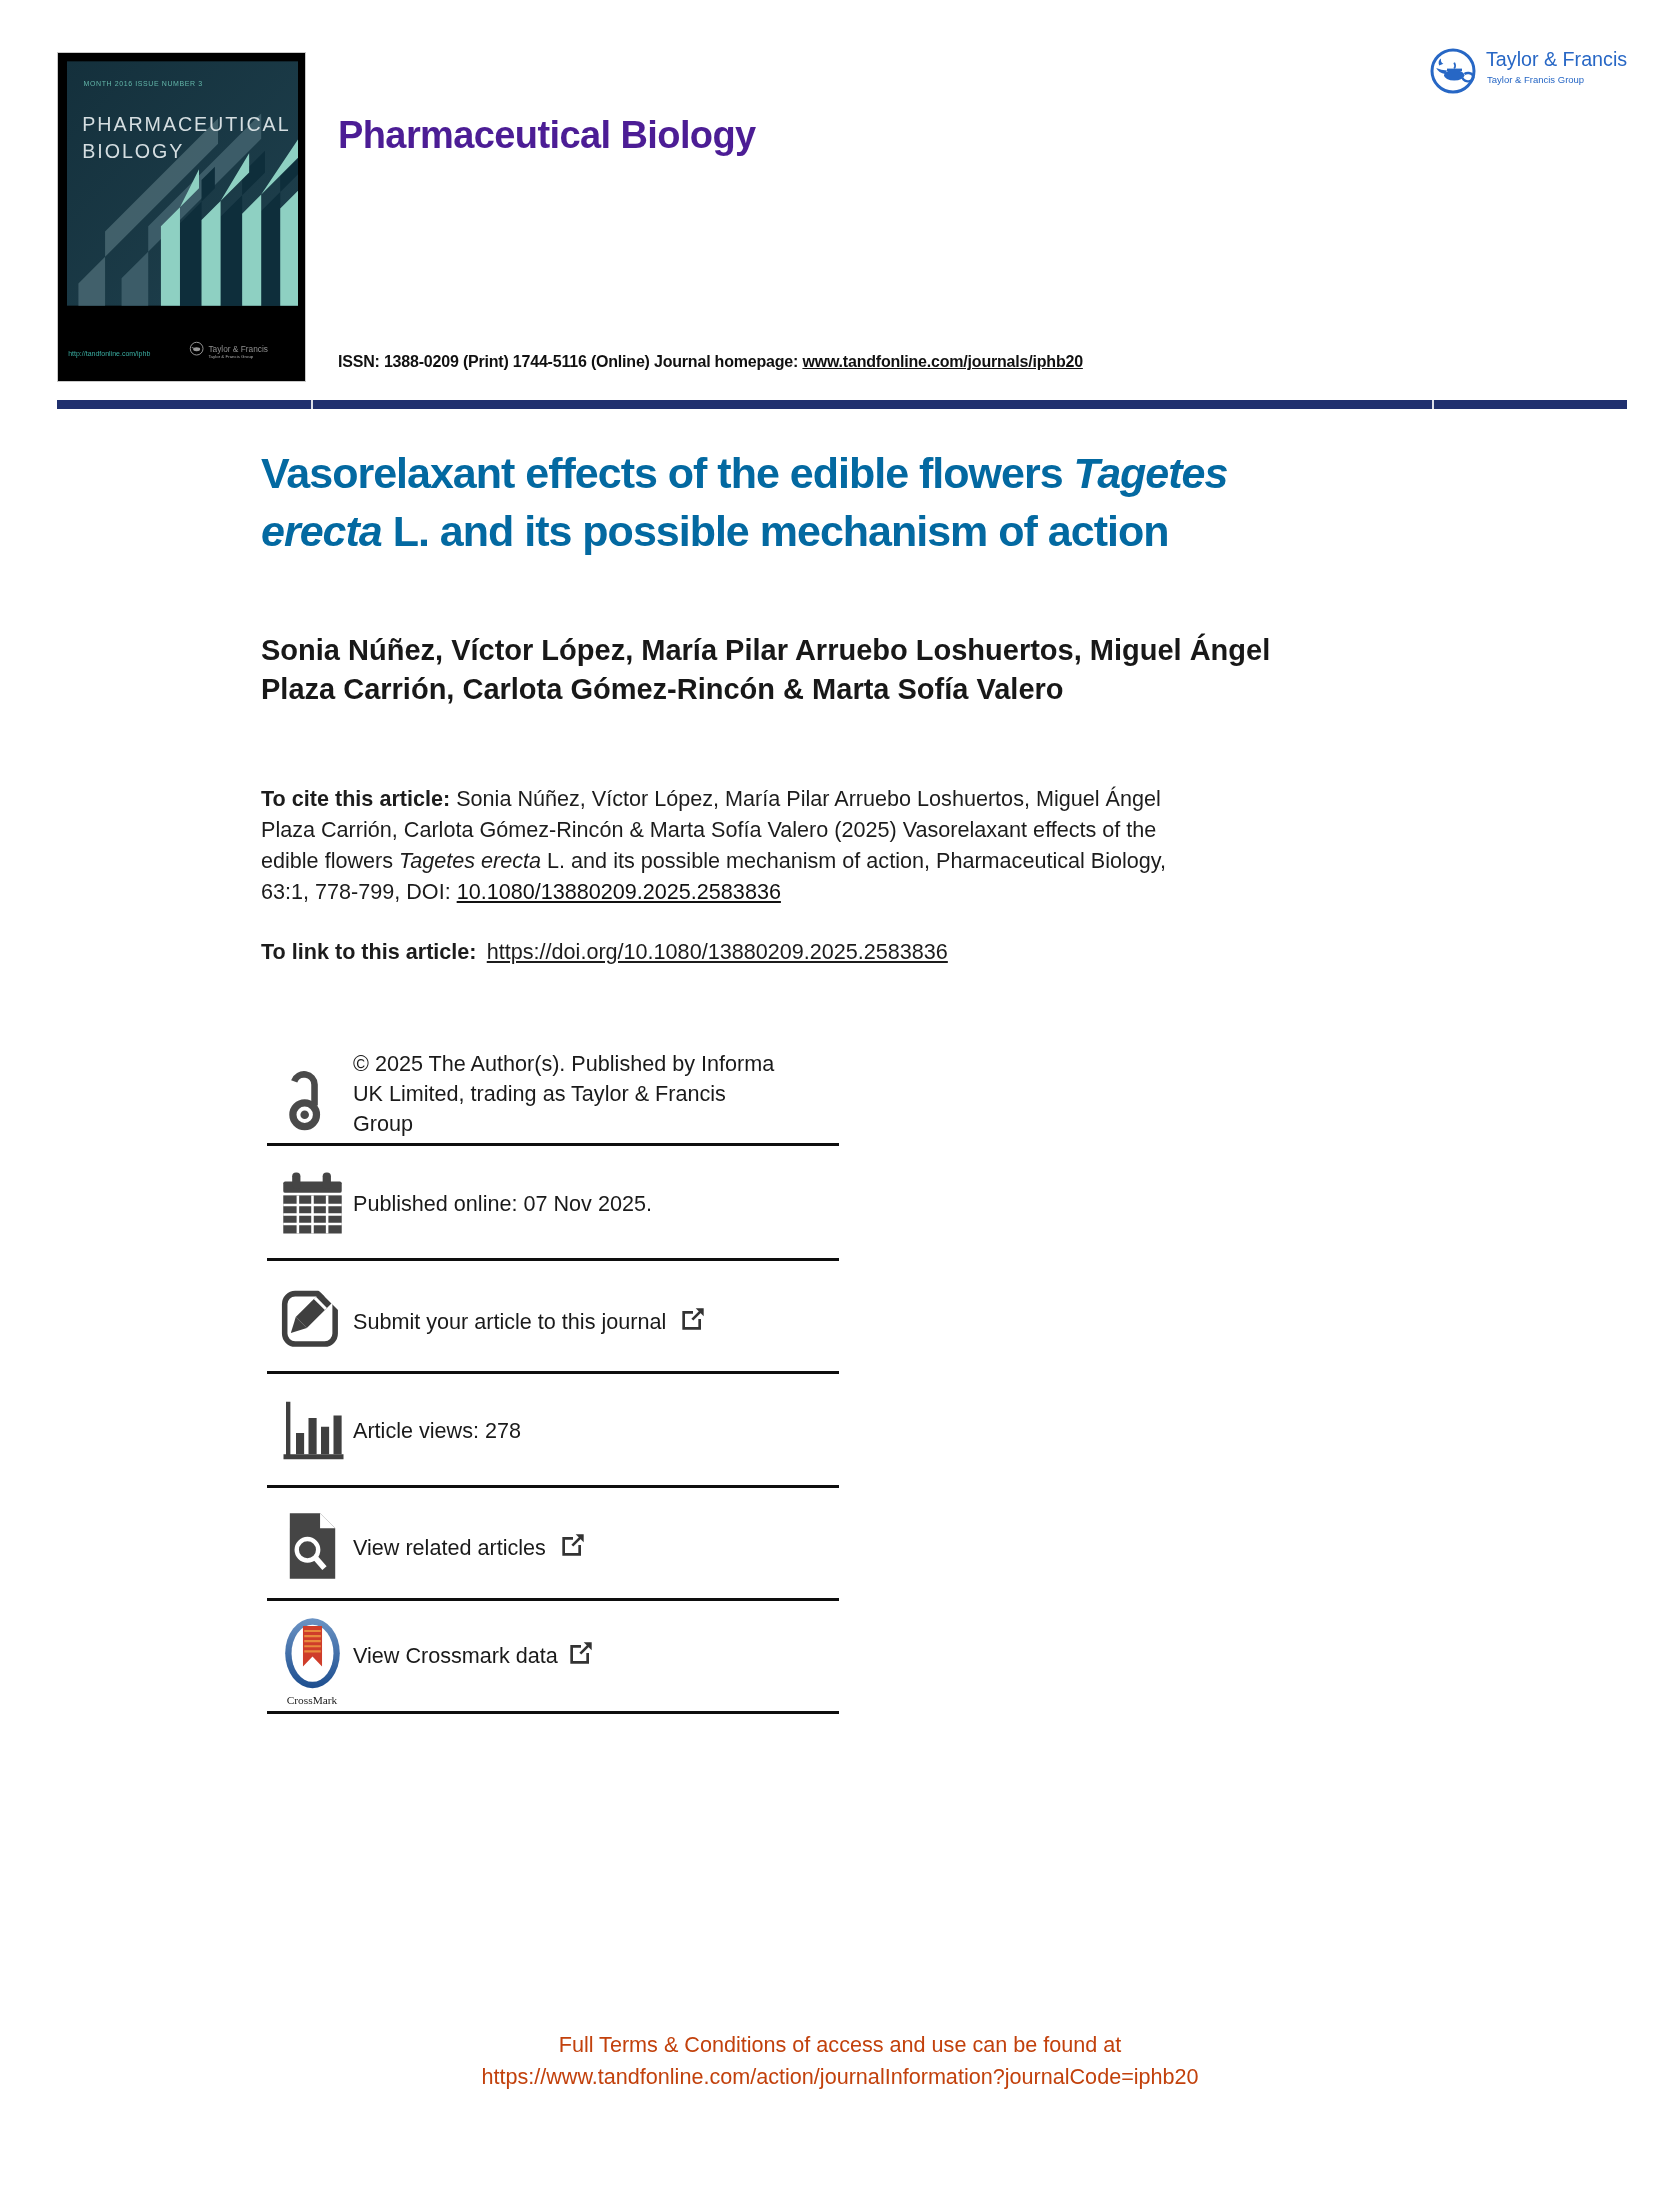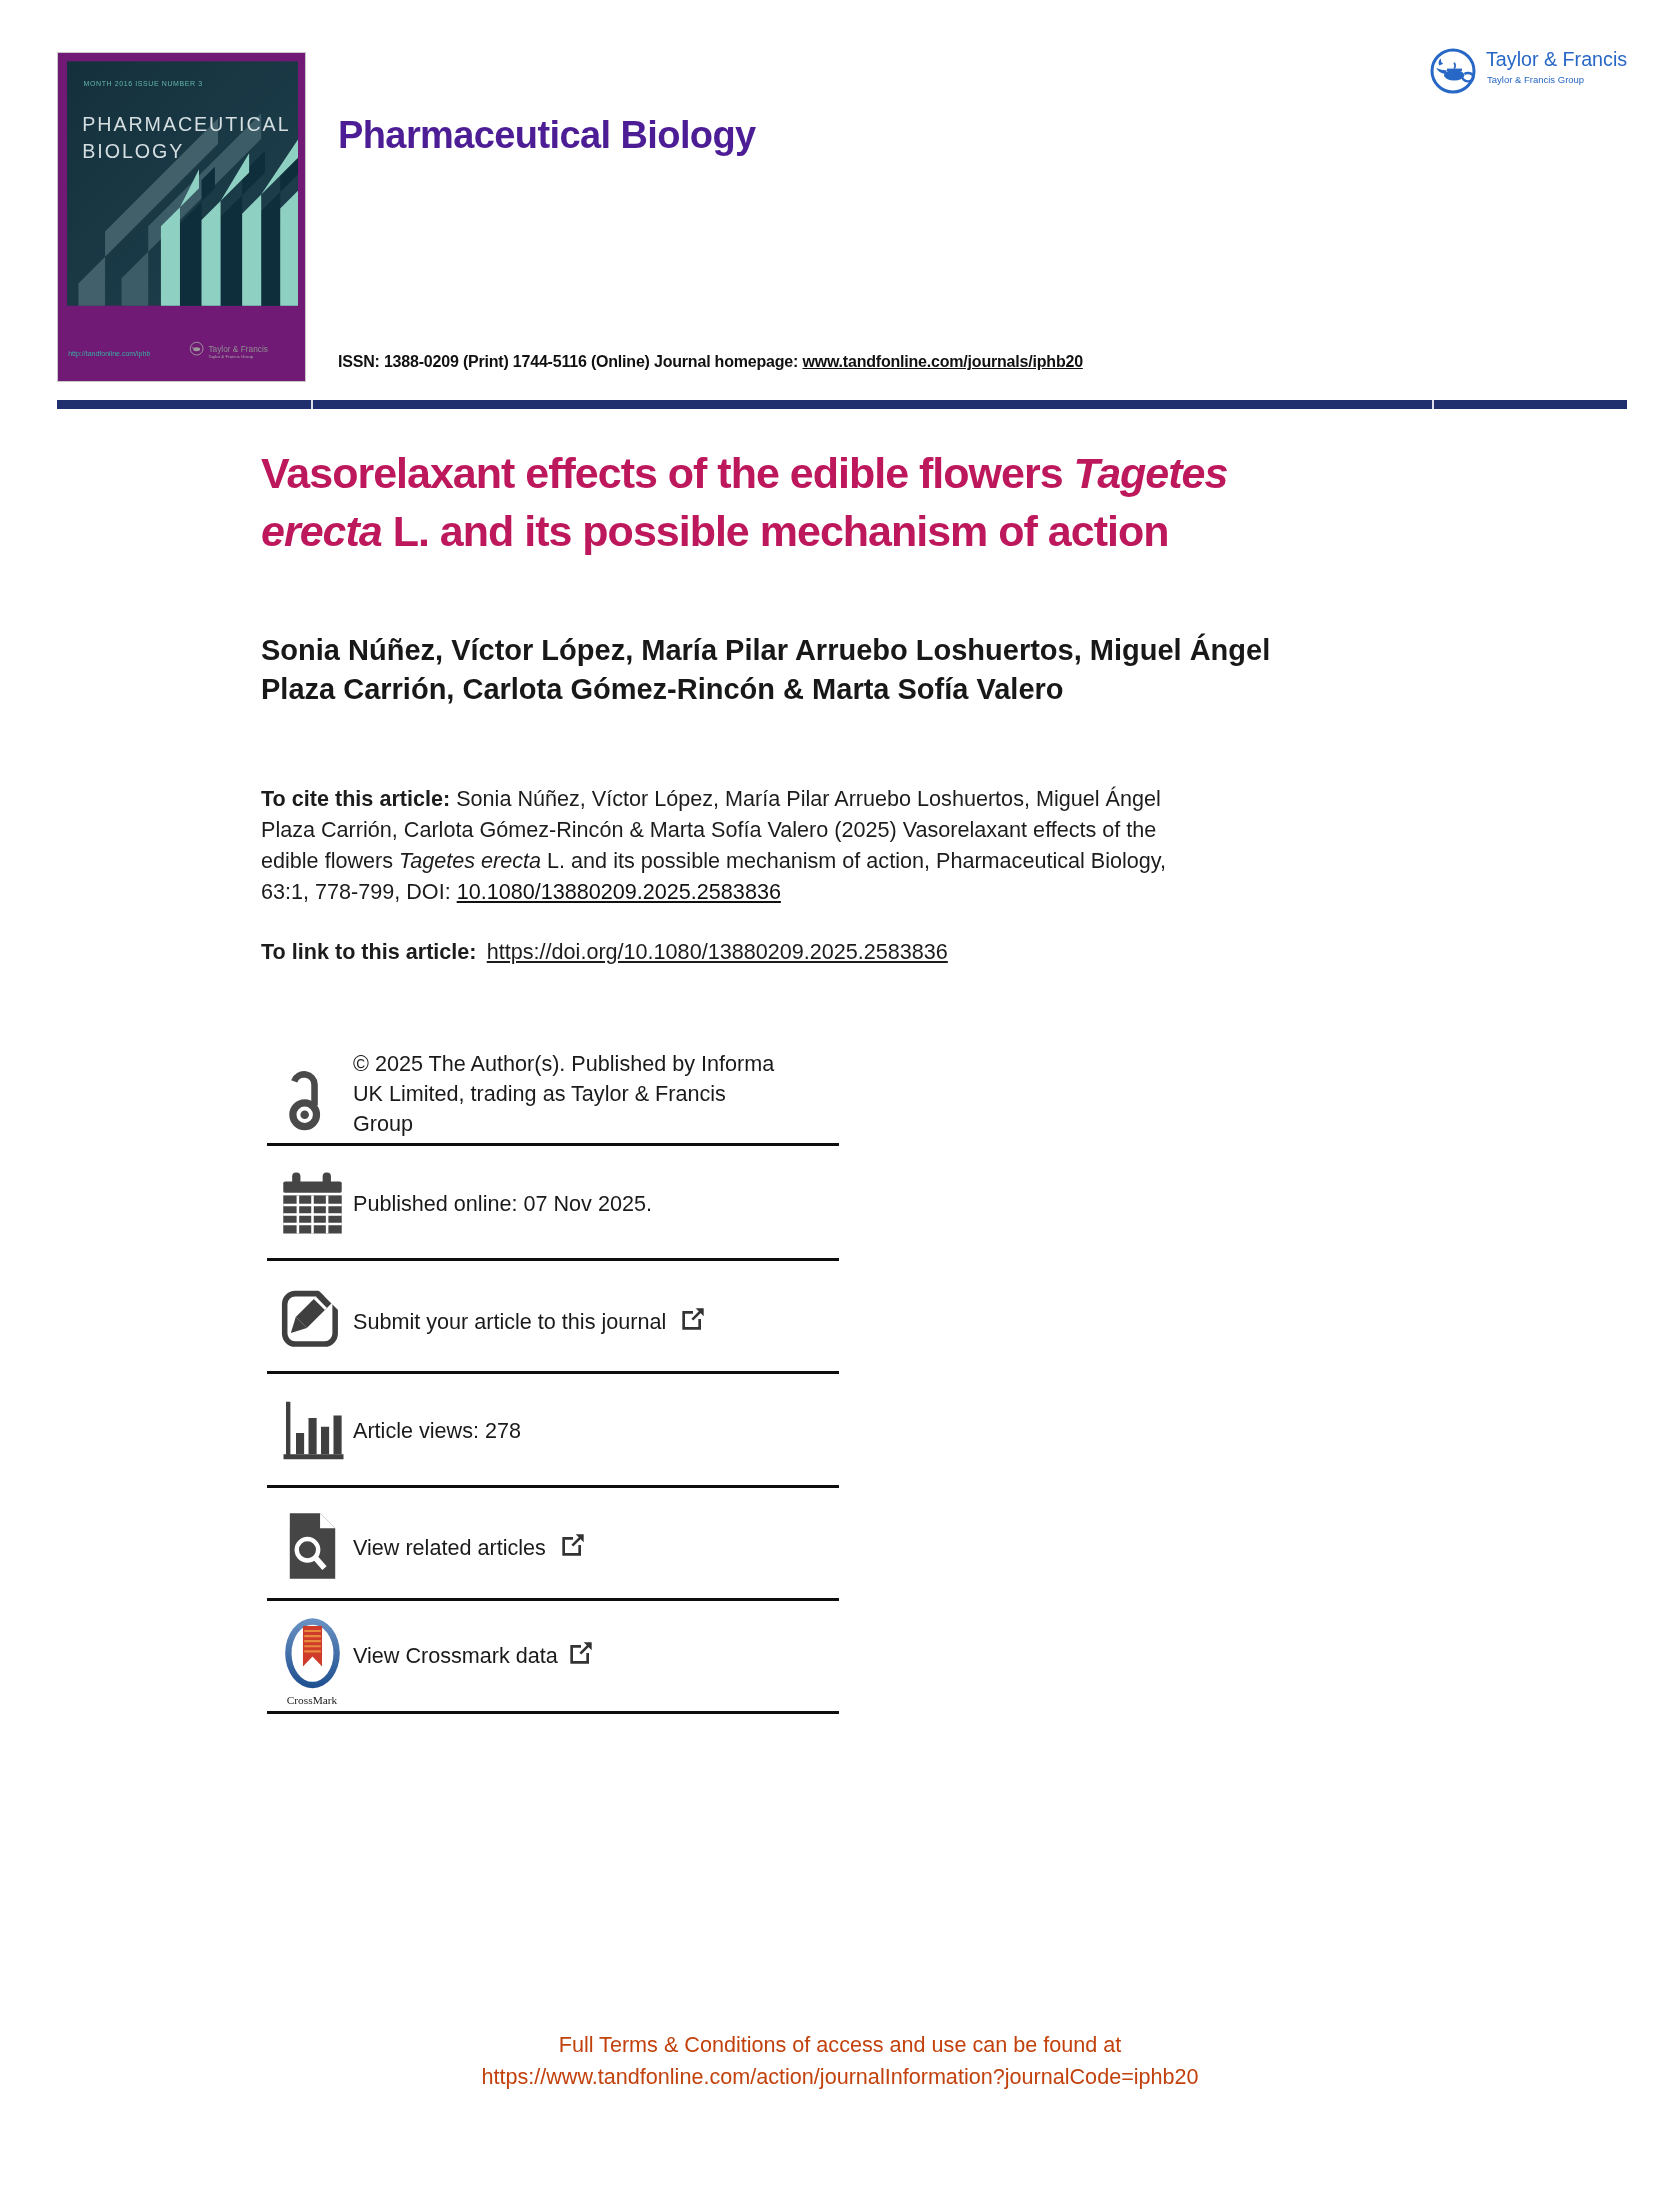--- a/index.html
+++ b/index.html
@@ -4,21 +4,21 @@
 <style>
   * { margin:0; padding:0; box-sizing:border-box; }
   html,body { background:#fff; }
   .page {
     position:relative; width:1680px; height:2205px; background:#ffffff;
     font-family:"Liberation Sans", sans-serif; color:#1a1a1a; overflow:hidden;
   }
   .abs { position:absolute; }
 
   
-  .cover { left:57px; top:52px; width:249px; height:330px; background:#701a75; border:1.3px solid #c9c9c9; }
+  .cover { left:57px; top:52px; width:249px; height:330px; background:#000000; border:1.3px solid #c9c9c9; }
   .cover-panel { position:absolute; left:9px; top:7.6px; width:231px; height:245px; overflow:hidden; }
   .cover-panel svg { position:absolute; left:0; top:0; }
   .cover-issue { position:absolute; left:16.5px; top:19px; font-size:7px; color:#62b5a8; letter-spacing:0.6px; }
   .cover-title { position:absolute; left:15.3px; top:50px; font-size:19.7px; line-height:27px;
                  color:#d5dee1; letter-spacing:1.9px; font-weight:400; }
   .cover-url { position:absolute; left:10.2px; top:297px; font-size:7px; color:#3aaca0; }
   .cover-mini { position:absolute; right:7.6px; top:287px; width:108px; height:25.4px; color:#9a9a9a; }
   .cover-mini svg { position:absolute; left:0; top:1.3px; }
   .cover-mini .l1 { position:absolute; left:19px; top:3.8px; font-size:8.3px; color:#8f8f8f; }
   .cover-mini .l2 { position:absolute; left:19px; top:14px; font-size:4.4px; color:#a8a8a8; }
@@ -31,21 +31,21 @@
 
   
   .journal-name { left:338px; top:114px; font-size:38px; font-weight:700; letter-spacing:-0.6px; color:#4c1d95; }
   .issn-line { left:338px; top:353px; font-size:16px; font-weight:700; letter-spacing:-0.2px; color:#111; }
   .issn-line a, .u { text-decoration:underline; color:#111; }
   .navy-bar { left:57px; top:400px; width:1570px; height:9px; background:#20306e; }
   .bar-gap { position:absolute; top:0; width:1.9px; height:9px; background:#fff; opacity:.85; }
 
   
   .art-title { left:261px; top:444px; width:1207px; font-size:43px; line-height:58px;
-               font-weight:700; letter-spacing:-1px; color:#be185d; }
+               font-weight:700; letter-spacing:-1px; color:#0369a1; }
   .art-title .it { font-style:italic; }
   .authors { left:261px; top:631px; width:1207px; font-size:29px; line-height:39px; font-weight:700; color:#181818; }
   .cite { left:261px; top:783px; width:1030px; font-size:21.6px; line-height:31px; color:#1c1c1c; }
   .cite .b, .linkline .b { font-weight:700; }
   .cite .it { font-style:italic; }
   .linkline { left:261px; top:923px; font-size:21.6px; color:#1c1c1c;margin-top:16px; }
   .linkline .url { margin-left:10.2px; text-decoration:underline; }
 
   
   .res-text { font-size:21.6px; color:#1a1a1a; }

